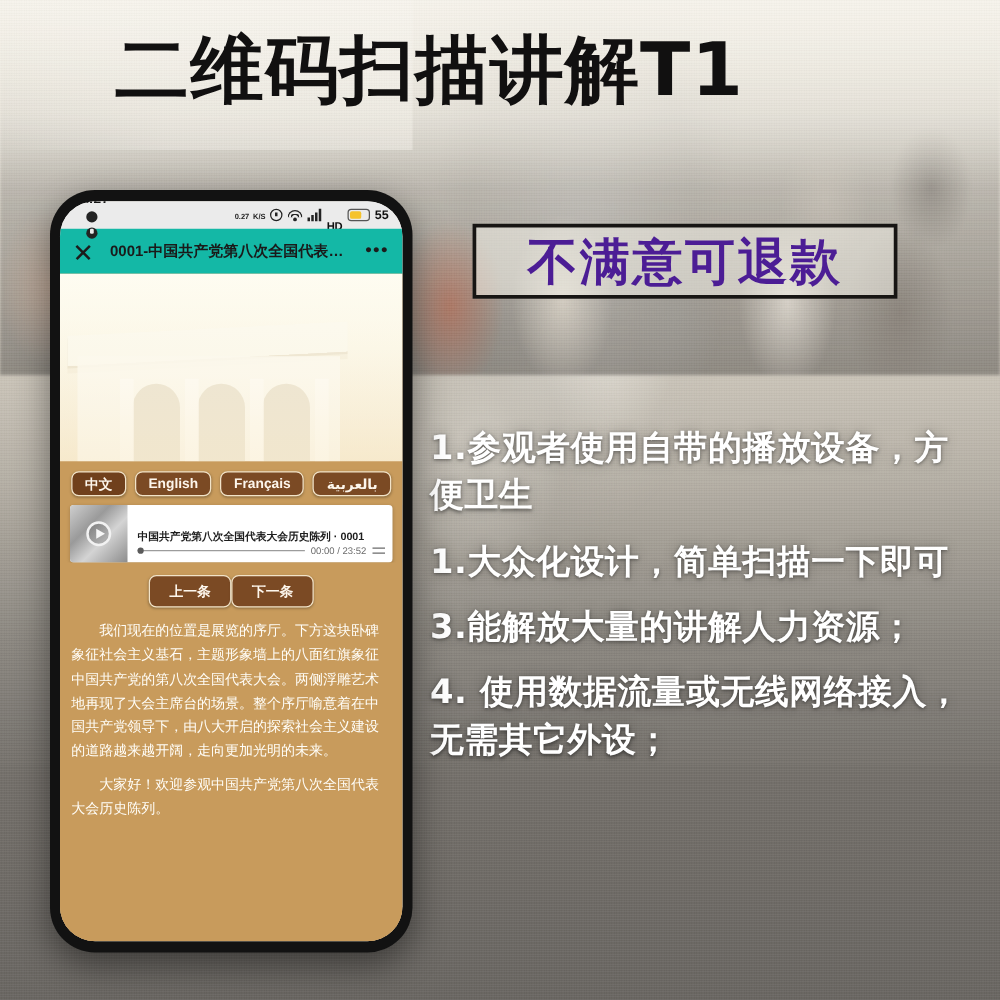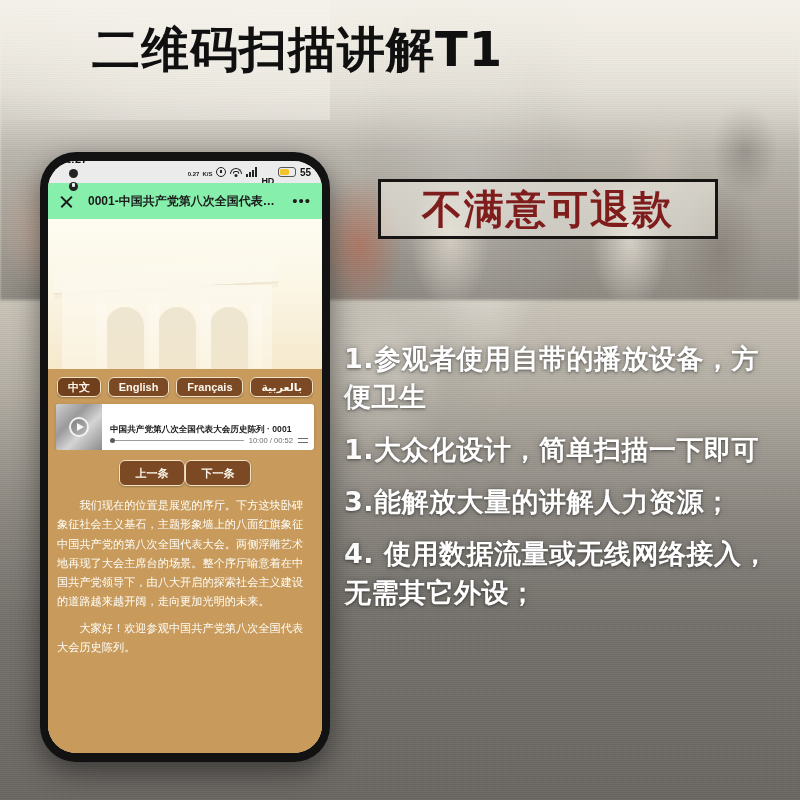--- a/index.html
+++ b/index.html
@@ -78,40 +78,40 @@
   .bg-top-paper {
     left:0; top:0; width:800px; height:150px;
     background: linear-gradient(180deg, rgba(244,240,231,.82) 0%, rgba(240,236,226,.55) 60%, rgba(236,232,222,0) 100%);
   }
 
   
   #headline {
     position: absolute;
     left: 92px; top: 24px;
     width: 650px;
-    font-size: 48px;
+    font-size: 59px;
     line-height: 1.08;
     font-weight: 900;
     color: #111010;
     letter-spacing: 1px;
     white-space: nowrap;
     font-family: "DejaVu Sans", "Liberation Sans", sans-serif;
   }
 
   
   #slogan-box {
     position: absolute;
     left: 378px; top: 179px;
     width: 340px; height: 60px;
     border: 3px solid #171513;
     background: rgba(243,240,232,.55);
     display: flex; align-items: center; justify-content: center;
   }
   #slogan-box .slogan-text {
-    font-size: 40px; font-weight: 900; color: #7f1d1d;
+    font-size: 40px; font-weight: 900; color: #4c1d95;
     letter-spacing: 2px; white-space: nowrap;
     font-family: "DejaVu Sans", "Liberation Sans", sans-serif;
   }
 
   
   #feature-list {
     position: absolute;
     left: 344px; top: 340px;
     width: 428px;
   }
@@ -174,21 +174,21 @@
   .bars-ic i { width:2px; background:#232323; display:block; }
   .bars-ic i:nth-child(1){ height:3px; } .bars-ic i:nth-child(2){ height:5px; }
   .bars-ic i:nth-child(3){ height:7px; } .bars-ic i:nth-child(4){ height:10px; }
   .hd-ic { font-size: 9px; font-weight: 800; letter-spacing: -.3px; margin-top: 17px; }
   .batt-ic { width: 18px; height: 10px; border: 1.4px solid #555; border-radius: 3px; padding: 1px; }
   .batt-ic em { display:block; height:100%; width:68%; background:#f5c32c; border-radius:1.5px; }
   .batt-pct { font-size: 10px; font-weight: 700; }
 
   
   #wx-nav {
-    height: 36px; background: #86efac;
+    height: 36px; background: #14b8a6;
     display: flex; align-items: center; gap: 8px;
     padding: 0 11px; flex: 0 0 auto;
   }
   #wx-nav .close-x {
     width: 15px; height: 15px; position: relative; flex: 0 0 auto;
   }
   #wx-nav .close-x::before, #wx-nav .close-x::after {
     content:""; position:absolute; left:0; top:7px; width:15px; height:1.7px; background:#1c1c1c;
   }
   #wx-nav .close-x::before { transform: rotate(45deg); }
@@ -425,21 +425,21 @@
         <div id="player">
           <div class="thumb">
             <span class="play-badge"></span>
           </div>
           <div class="pinfo">
             <div class="ptitle">中国共产党第八次全国代表大会历史陈列 · 0001</div>
             <div class="pbar-row">
               <div class="pbar">
                   <span class="knob"></span>
                 </div>
-              <span class="ptime">10:00 / 00:52</span>
+              <span class="ptime">00:00 / 23:52</span>
               <span class="loop-ic"></span>
             </div>
           </div>
         </div>
 
         <div id="nav-row">
           <div class="nav-btn">上一条</div>
           <div class="nav-btn">下一条</div>
         </div>
 

